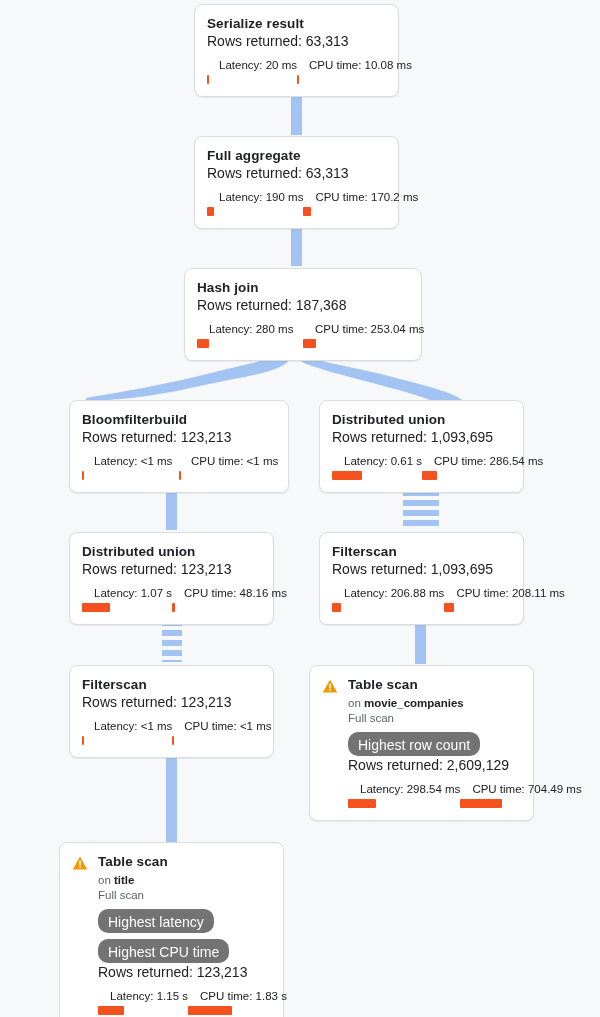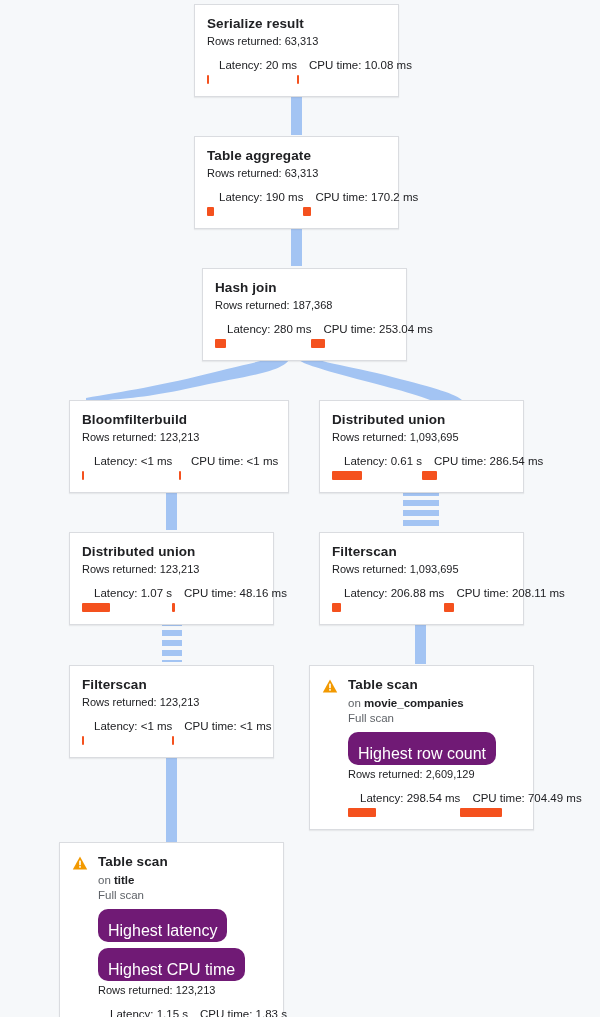--- a/index.html
+++ b/index.html
@@ -23,21 +23,21 @@
     left: 0; top: 0;
     width: 600px; height: 1017px;
     pointer-events: none;
   }
 
   
   .node {
     position: absolute;
     background: #ffffff;
     border: 1px solid #dadce0;
-    border-radius: 0;
+    border-radius: 8px;
     padding: 10px 12px 12px 12px;
     box-shadow: 0 1px 1px rgba(60,64,67,0.08);
   }
   .node-head {
     display: flex;
     align-items: flex-start;
   }
   .warn-icon {
     flex: 0 0 auto;
     width: 16px; height: 16px;
@@ -65,30 +65,30 @@
     line-height: 15px;
   }
   .badges {
     margin-top: 6px;
     margin-bottom: 2px;
     display: flex;
     flex-wrap: wrap;
     gap: 6px;
   }
   .badge {
-    background: #701a75;
+    background: #737373;
     color: #ffffff;
-    font-size: 16px;
+    font-size: 14px;
     line-height: 12px;
-    padding: 16px 10px 5px 10px;
+    padding: 7px 10px 5px 10px;
     border-radius: 10px;
     white-space: nowrap;
   }
   .rows {
-    font-size: 11px;
+    font-size: 14px;
     color: #202124;
     line-height: 15px;
     margin-top: 2px;
   }
   .metrics {
     display: flex;
     margin-top: 9px;
   }
   .metric { flex: 0 0 50%; }
   .metric-label {
@@ -201,37 +201,37 @@
       <div class="metric">
         <div class="metric-label">CPU time: 10.08 ms</div>
         <div class="metric-bar" style="width:2%"></div>
       </div>
     </div>
   </div>
 
   <div class="node" style="left:194px; top:136px; width:205px;">
     <div class="node-head">
       <div class="head-text">
-        <div class="node-title">Table aggregate</div>
+        <div class="node-title">Full aggregate</div>
       </div>
     </div>
     <div class="rows">Rows returned: 63,313</div>
     <div class="metrics">
       <div class="metric">
         <div class="metric-label">Latency: 190 ms</div>
         <div class="metric-bar" style="width:7%"></div>
       </div>
       <div class="metric">
         <div class="metric-label">CPU time: 170.2 ms</div>
         <div class="metric-bar" style="width:7%"></div>
       </div>
     </div>
   </div>
 
-  <div class="node" style="left:202px; top:268px; width:205px;">
+  <div class="node" style="left:184px; top:268px; width:238px;">
     <div class="node-head">
       <div class="head-text">
         <div class="node-title">Hash join</div>
       </div>
     </div>
     <div class="rows">Rows returned: 187,368</div>
     <div class="metrics">
       <div class="metric">
         <div class="metric-label">Latency: 280 ms</div>
         <div class="metric-bar" style="width:11%"></div>

